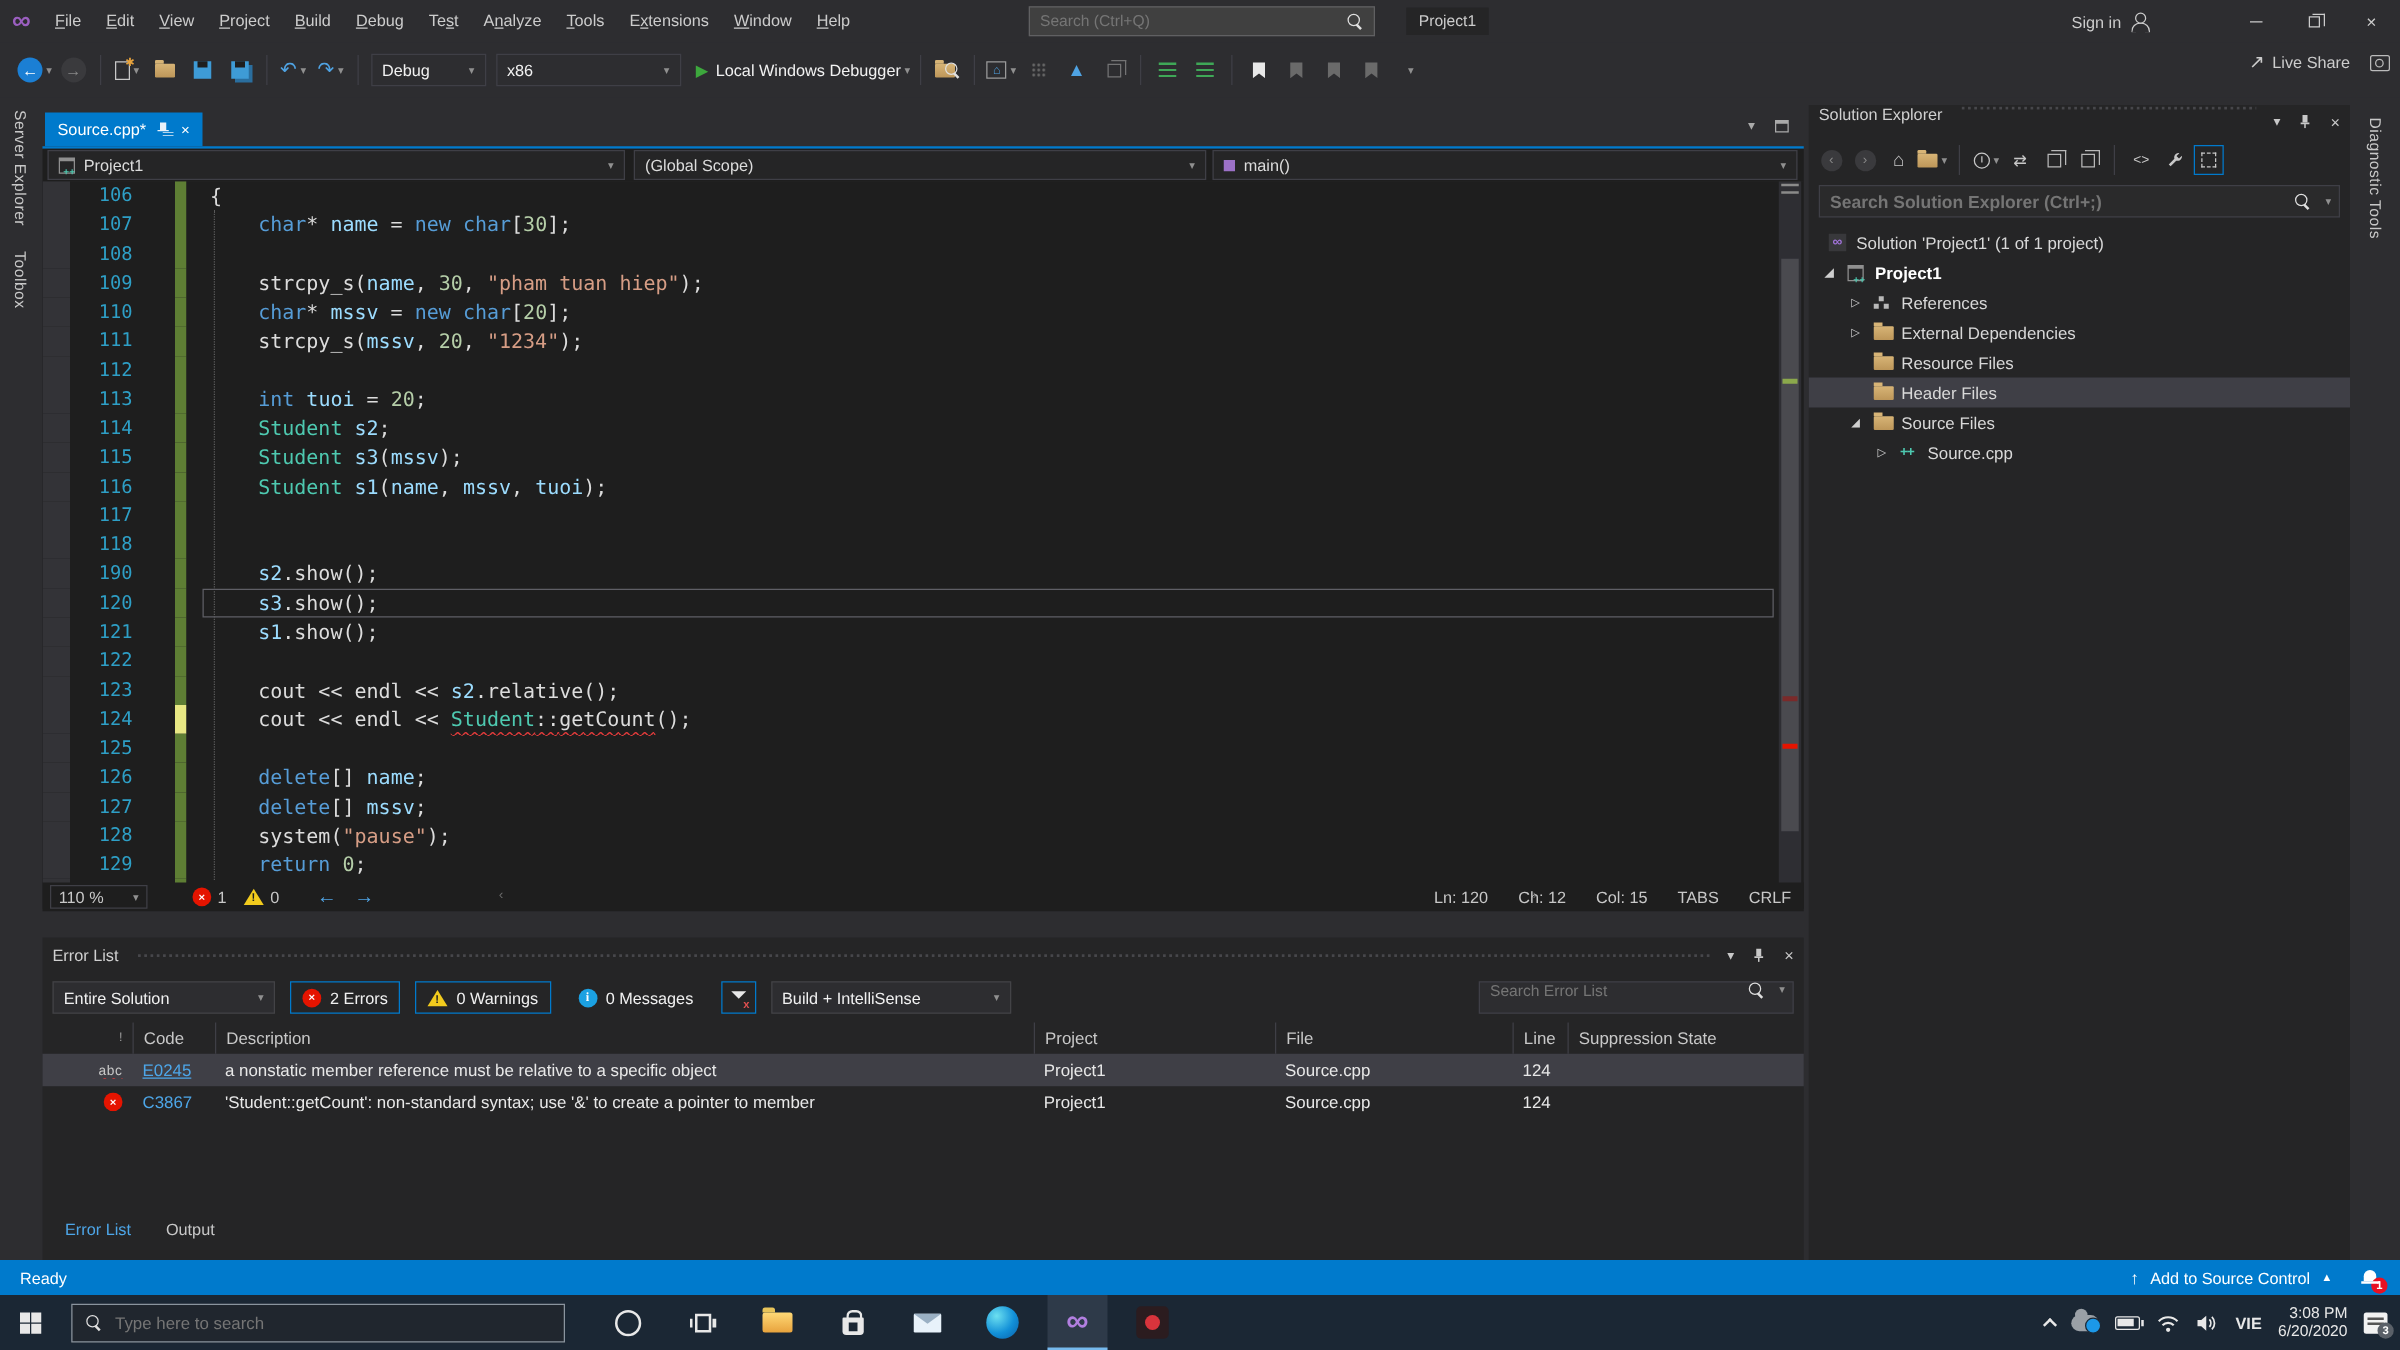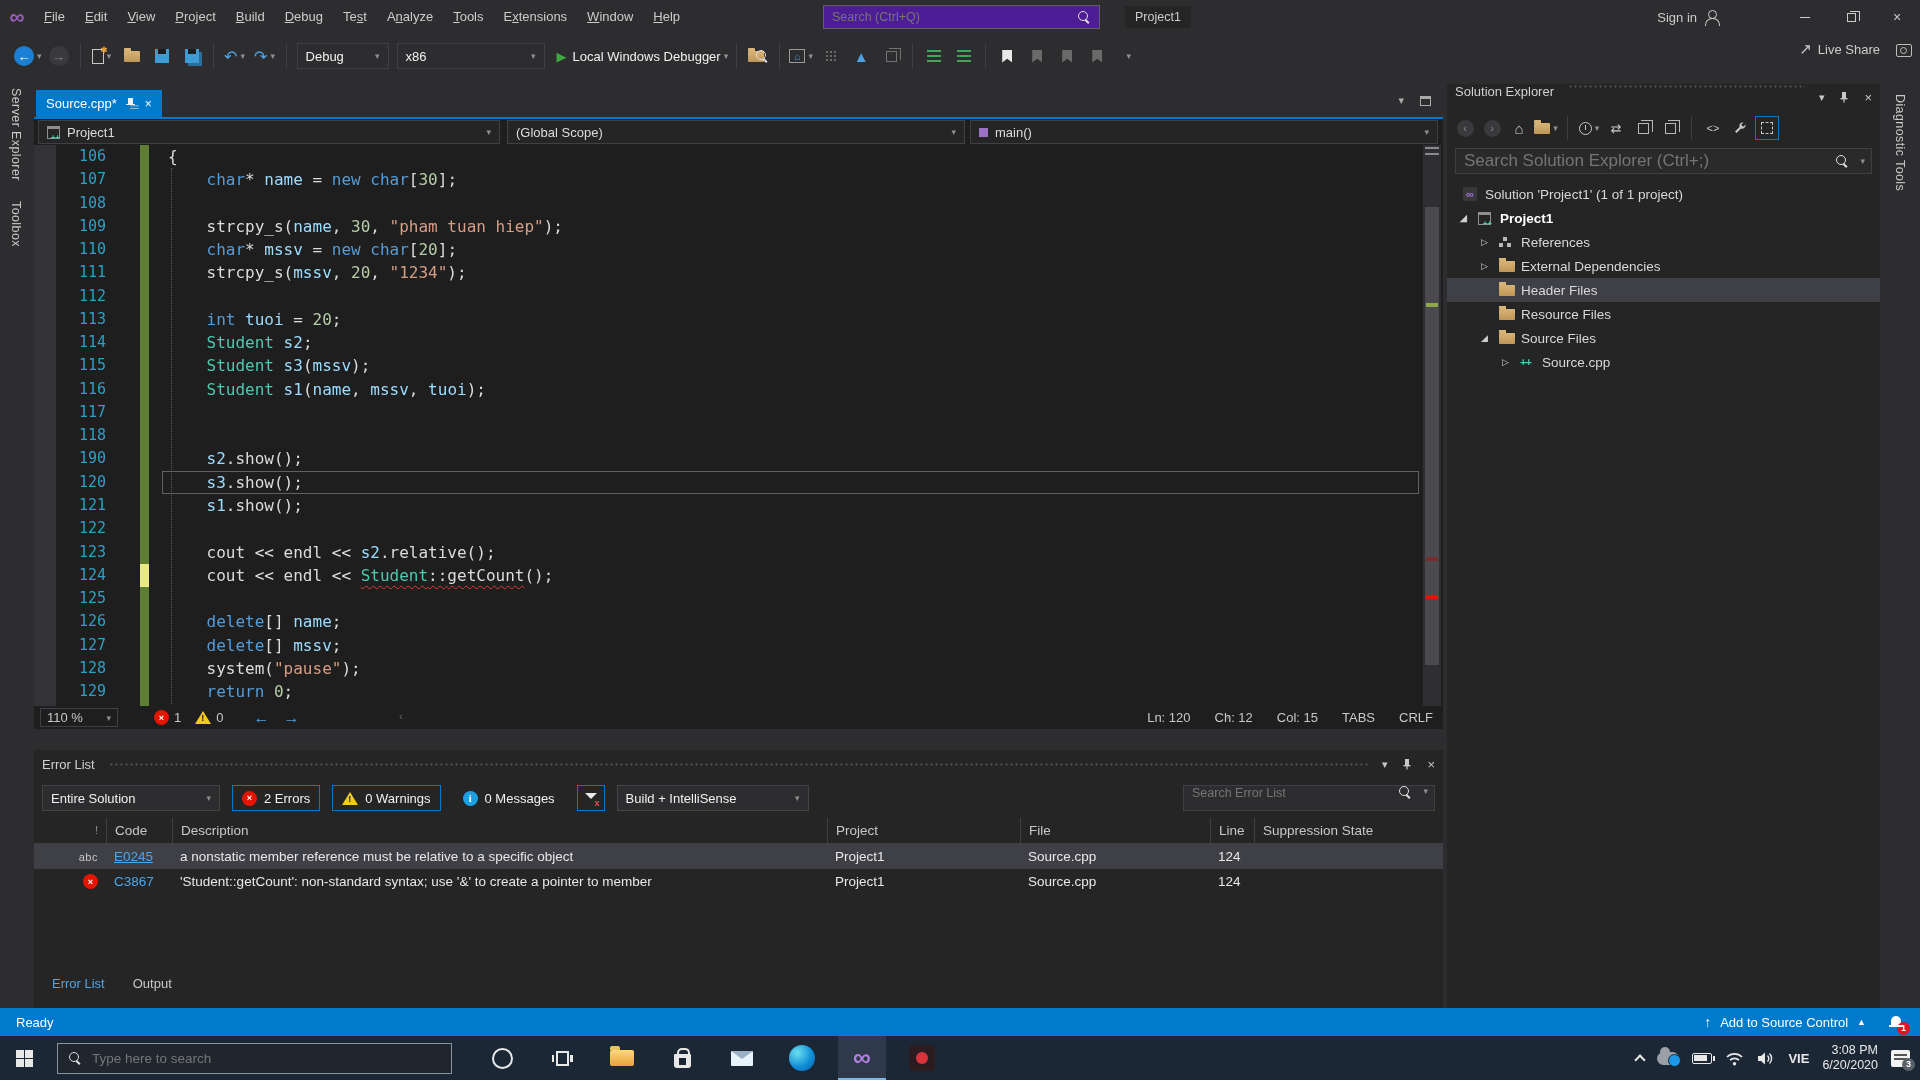--- a/index.html
+++ b/index.html
@@ -5,21 +5,21 @@
   * { margin:0; padding:0; box-sizing:border-box; }
   html,body { width:1920px; height:1080px; overflow:hidden; background:#2D2D30;
               font-family:"Liberation Sans", sans-serif; }
   #root { position:relative; width:1920px; height:1080px; background:#2D2D30; }
 
   
   #titlebar { position:absolute; left:0; top:0; width:1920px; height:34px; background:#2D2D30; display:flex; align-items:center; }
   .vslogo { width:34px; text-align:center; color:#9B5FC0; font-size:21px; font-weight:bold; }
   .menu-item { color:#CCCCCC; font-size:13px; padding:0 10px; line-height:34px; cursor:default; }
   .menu-item u { text-decoration:underline; }
-  #qsearch { position:absolute; left:823px; top:5px; width:277px; height:24px; background:#4c1d95; border:1px solid #606062; display:flex; align-items:center; }
+  #qsearch { position:absolute; left:823px; top:5px; width:277px; height:24px; background:#404040; border:1px solid #606062; display:flex; align-items:center; }
   #qsearch input { flex:1; background:transparent; border:none; outline:none; color:#B8B8B8; font-size:12.5px; padding:0 8px; font-family:"Liberation Sans",sans-serif; }
   .mag { width:13px; height:13px; position:relative; display:inline-block; flex:0 0 13px; margin-right:8px; }
   .mag::before { content:""; position:absolute; left:0; top:0; width:8px; height:8px; border:1.6px solid #E0E0E0; border-radius:50%; }
   .mag::after  { content:""; position:absolute; left:8px; top:8px; width:5px; height:1.8px; background:#E0E0E0; transform:rotate(45deg); transform-origin:0 0; }
   #proj-badge { position:absolute; left:1125px; top:6px; height:22px; padding:0 10px; background:#252526; color:#CCCCCC; font-size:12.5px; line-height:22px; }
   #signin { position:absolute; right:200px; top:0; height:34px; display:flex; align-items:center; gap:7px; color:#CCCCCC; font-size:13px; }
   .person-ico { width:16px; height:16px; position:relative; display:inline-block; }
   .person-ico::before { content:""; position:absolute; left:4px; top:1px; width:7px; height:7px; border:1.4px solid #CCC; border-radius:50%; }
   .person-ico::after { content:""; position:absolute; left:1px; top:9px; width:13px; height:7px; border:1.4px solid #CCC; border-bottom:none; border-radius:7px 7px 0 0; }
   .winbtns { position:absolute; right:0; top:0; display:flex; }
@@ -145,21 +145,21 @@
   #se-toolbar { height:36px; display:flex; align-items:center; padding:0 6px; gap:3px; }
   .sei { min-width:24px; height:24px; display:flex; align-items:center; justify-content:center; color:#C8C8C8; font-size:13px; }
   .sei .circ { width:17px; height:17px; font-size:11px; }
   .sei.selbox { border:1px solid #007ACC; }
   .stack-ic { width:11px; height:11px; border:1.2px solid #B8B8B8; position:relative; }
   .stack-ic::before { content:""; position:absolute; left:2px; top:-4px; width:11px; height:11px; border:1.2px solid #B8B8B8; border-left:none; border-bottom:none; }
   .clock-ic { width:13px; height:13px; border:1.4px solid #C8C8C8; border-radius:50%; position:relative; }
   .clock-ic::after { content:""; position:absolute; left:5px; top:2px; width:1.5px; height:5px; background:#C8C8C8; }
   .showall-ic { width:12px; height:12px; border:1.2px dashed #C8C8C8; }
   #se-search { margin:2px 8px; height:26px; background:#2A2A2B; border:1px solid #3F3F46; display:flex; align-items:center; }
-  #se-search input { flex:1; background:transparent; border:none; outline:none; color:#808080; font-size:17px; padding:0 8px; font-family:"Liberation Sans",sans-serif; }
+  #se-search input { flex:1; background:transparent; border:none; outline:none; color:#808080; font-size:14px; padding:0 8px; font-family:"Liberation Sans",sans-serif;font-weight:bold; }
   #se-tree { margin-top:8px; }
   .tree-row { height:24px; display:flex; align-items:center; color:#D8D8D8; font-size:13.5px; gap:0; }
   .tree-row.sel { background:#3F3F46; }
   .tree-row.bold { color:#FFFFFF; font-weight:bold; }
   .tw-arrow { width:18px; color:#CFCFCF; font-size:9px; flex:0 0 18px; }
   .tw-icon { width:22px; flex:0 0 22px; display:flex; align-items:center; }
   .ic-folder { width:16px; height:11px; background:linear-gradient(#D7B476,#BD9659); position:relative; border-radius:1px; }
   .ic-folder::before { content:""; position:absolute; left:0; top:-3px; width:7px; height:3px; background:#D7B476; }
   .ic-solution { width:14px; height:14px; background:#38383B; color:#A173D9; font-size:11px; font-weight:bold; display:flex; align-items:center; justify-content:center; }
   .ic-project { width:13px; height:13px; border:1px solid #8F8F8F; border-top-width:3px; position:relative; }
@@ -758,33 +758,33 @@
           </span>
           <span>References</span>
         </div>
         <div class="tree-row" style="padding-left: 34px;">
           <span class="tw-arrow">▷</span>
           <span class="tw-icon">
             <span class="ic-folder"></span>
           </span>
           <span>External Dependencies</span>
         </div>
+        <div class="tree-row" style="padding-left: 34px;">
+          <span class="tw-arrow"></span>
+          <span class="tw-icon">
+            <span class="ic-folder"></span>
+          </span>
+          <span>Resource Files</span>
+        </div>
         <div class="tree-row sel" style="padding-left: 34px;">
           <span class="tw-arrow"></span>
           <span class="tw-icon">
             <span class="ic-folder"></span>
           </span>
           <span>Header Files</span>
-        </div>
-        <div class="tree-row" style="padding-left: 34px;">
-          <span class="tw-arrow"></span>
-          <span class="tw-icon">
-            <span class="ic-folder"></span>
-          </span>
-          <span>Resource Files</span>
         </div>
         <div class="tree-row" style="padding-left: 34px;">
           <span class="tw-arrow">◢</span>
           <span class="tw-icon">
             <span class="ic-folder"></span>
           </span>
           <span>Source Files</span>
         </div>
         <div class="tree-row" style="padding-left: 55px;">
           <span class="tw-arrow">▷</span>

